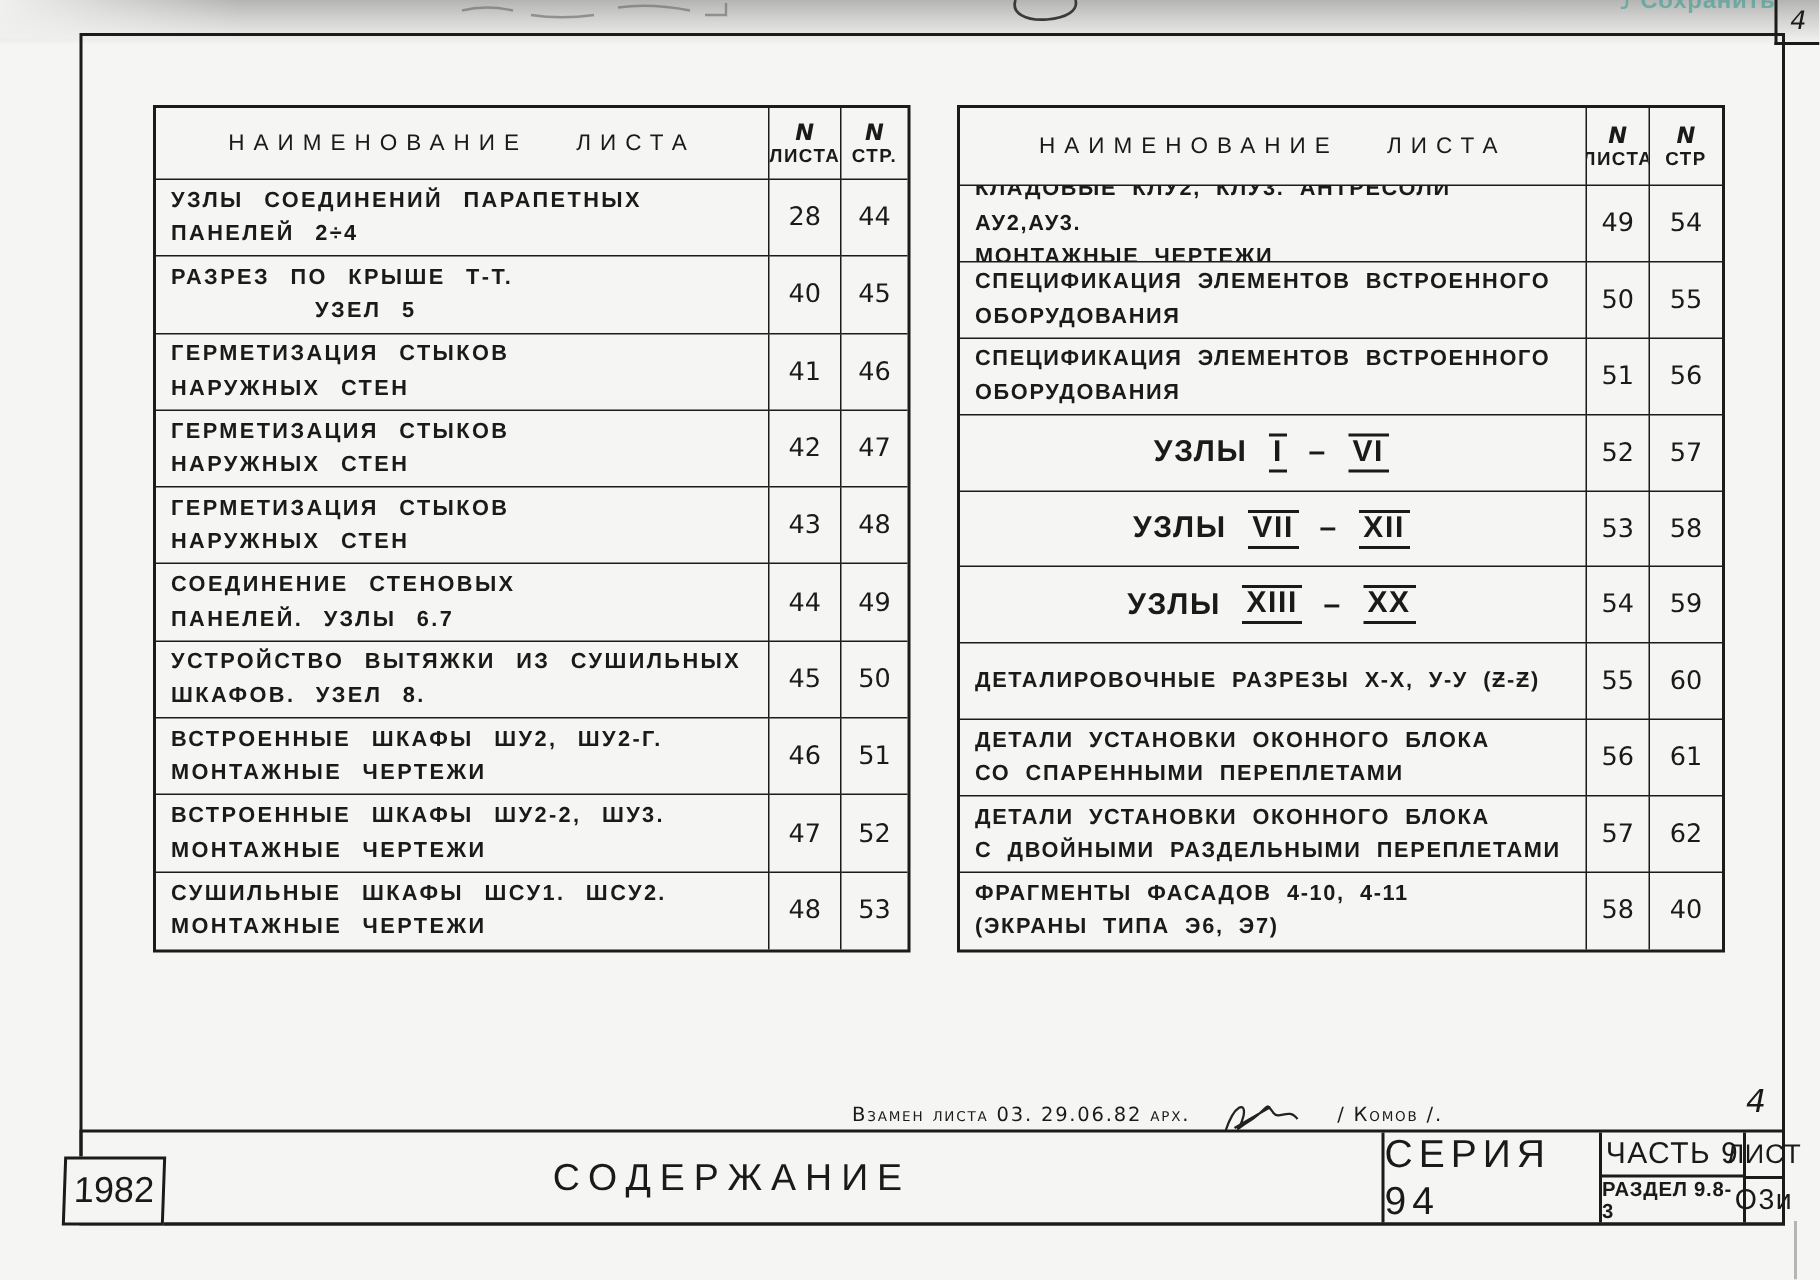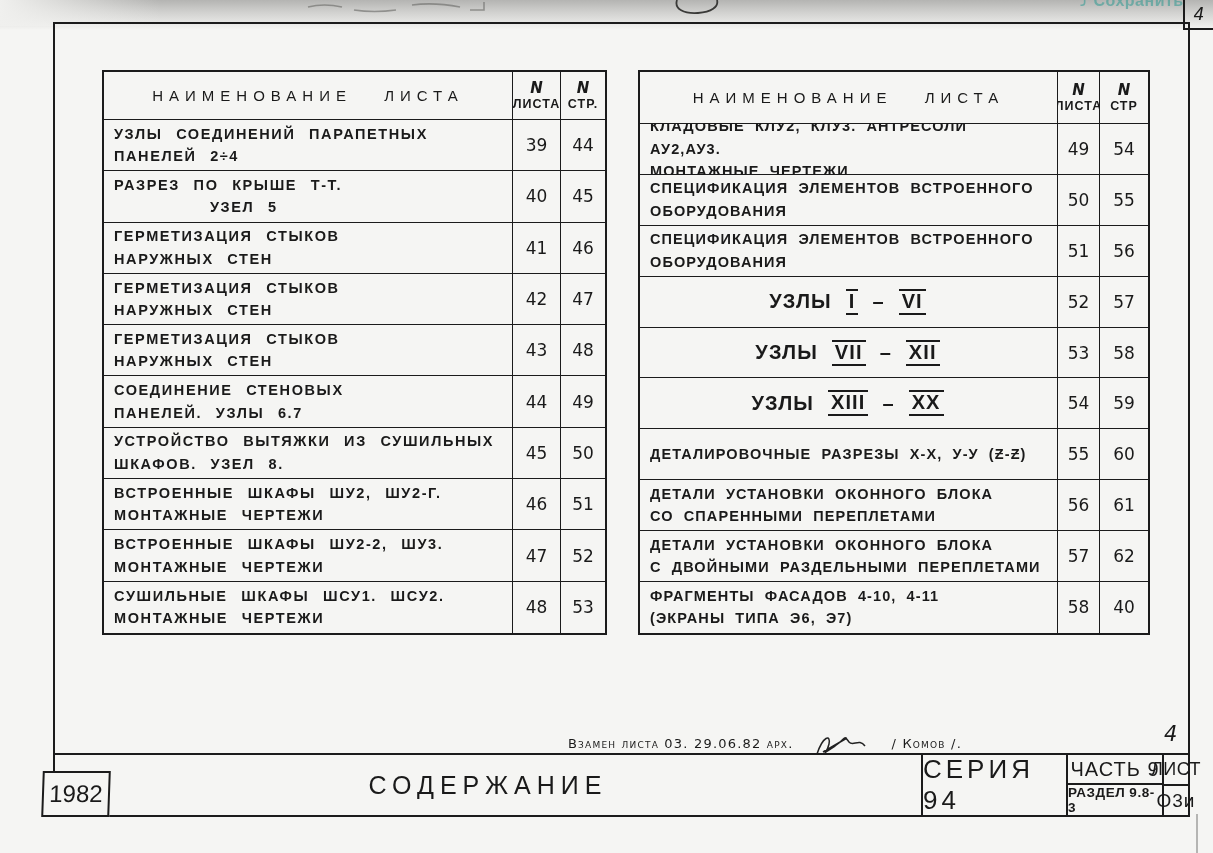--- a/index.html
+++ b/index.html
@@ -147,21 +147,21 @@
     <span>ЛИСТА</span>
   </div>
   <div class="cell th-n">
     <i>N</i>
     <span>СТР.</span>
   </div>
 <div class="cell name">
       <div>УЗЛЫ СОЕДИНЕНИЙ ПАРАПЕТНЫХ</div>
       <div>ПАНЕЛЕЙ 2÷4</div>
     </div>
-    <div class="cell num">39</div>
+    <div class="cell num">28</div>
     <div class="cell num">44</div>
     <div class="cell name">
       <div>РАЗРЕЗ ПО КРЫШЕ Т-Т.</div>
       <div class="indent2">УЗЕЛ 5</div>
     </div>
     <div class="cell num">40</div>
     <div class="cell num">45</div>
     <div class="cell name">
       <div>ГЕРМЕТИЗАЦИЯ СТЫКОВ</div>
       <div>НАРУЖНЫХ СТЕН</div>

